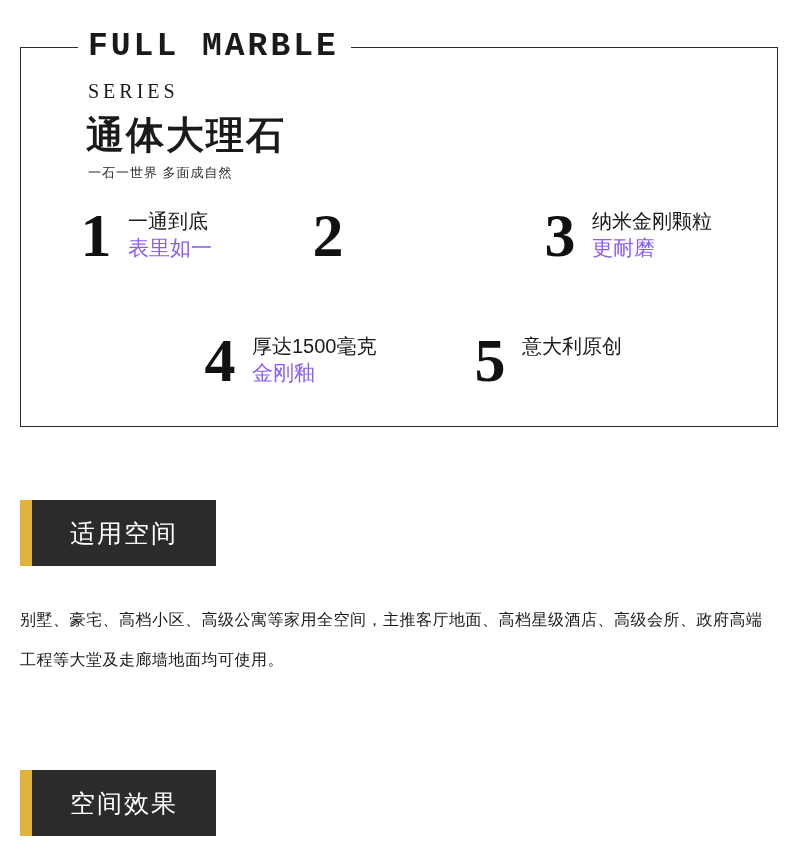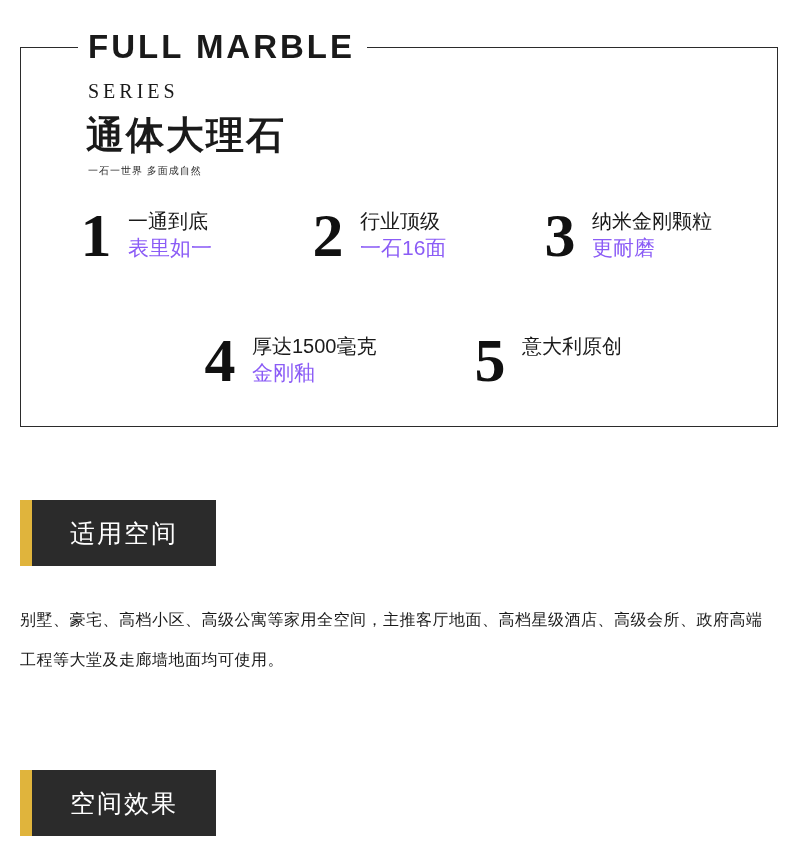--- a/index.html
+++ b/index.html
@@ -30,21 +30,21 @@
     top: 23px;
     width: 758px;
     height: 380px;
     border: 1px solid #2b2b2b;
     box-sizing: border-box;
   }
   .hero-title-en {
     position: absolute;
     left: 58px;
     top: 0px;
-    font-family: Liberation Sans, sans-serif;
+    font-family: Liberation Mono, monospace;
     font-size: 33px;
     font-weight: bold;
     letter-spacing: 3px;
     color: #1a1a1a;
     background: #ffffff;
     padding: 0 12px 0 10px;
     line-height: 46px;
     white-space: nowrap;
   }
   .hero-title-series {
@@ -62,21 +62,21 @@
     top: 86px;
     font-size: 38px;
     font-weight: bold;
     letter-spacing: 2px;
     color: #1a1a1a;
   }
   .hero-sub-cn {
     position: absolute;
     left: 68px;
     top: 140px;
-    font-size: 10px;
+    font-size: 13px;
     letter-spacing: 1px;
     color: #2b2b2b;
   }
 
   
   .features-row {
     position: absolute;
     display: flex;
     align-items: flex-start;
   }
@@ -172,24 +172,20 @@
   <div class="features-row features-row-1">
     <div class="feature f1">
       <div class="feature-num">1</div>
       <div class="feature-text">
         <div class="feature-line1">一通到底</div>
         <div class="feature-line2">表里如一</div>
       </div>
     </div>
     <div class="feature f2">
       <div class="feature-num">2</div>
-      <div class="feature-text">
-        <div class="feature-line1">行业顶级</div>
-        <div class="feature-line2">一石16面</div>
-      </div>
     </div>
     <div class="feature f3">
       <div class="feature-num">3</div>
       <div class="feature-text">
         <div class="feature-line1">纳米金刚颗粒</div>
         <div class="feature-line2">更耐磨</div>
       </div>
     </div>
   </div>
 

